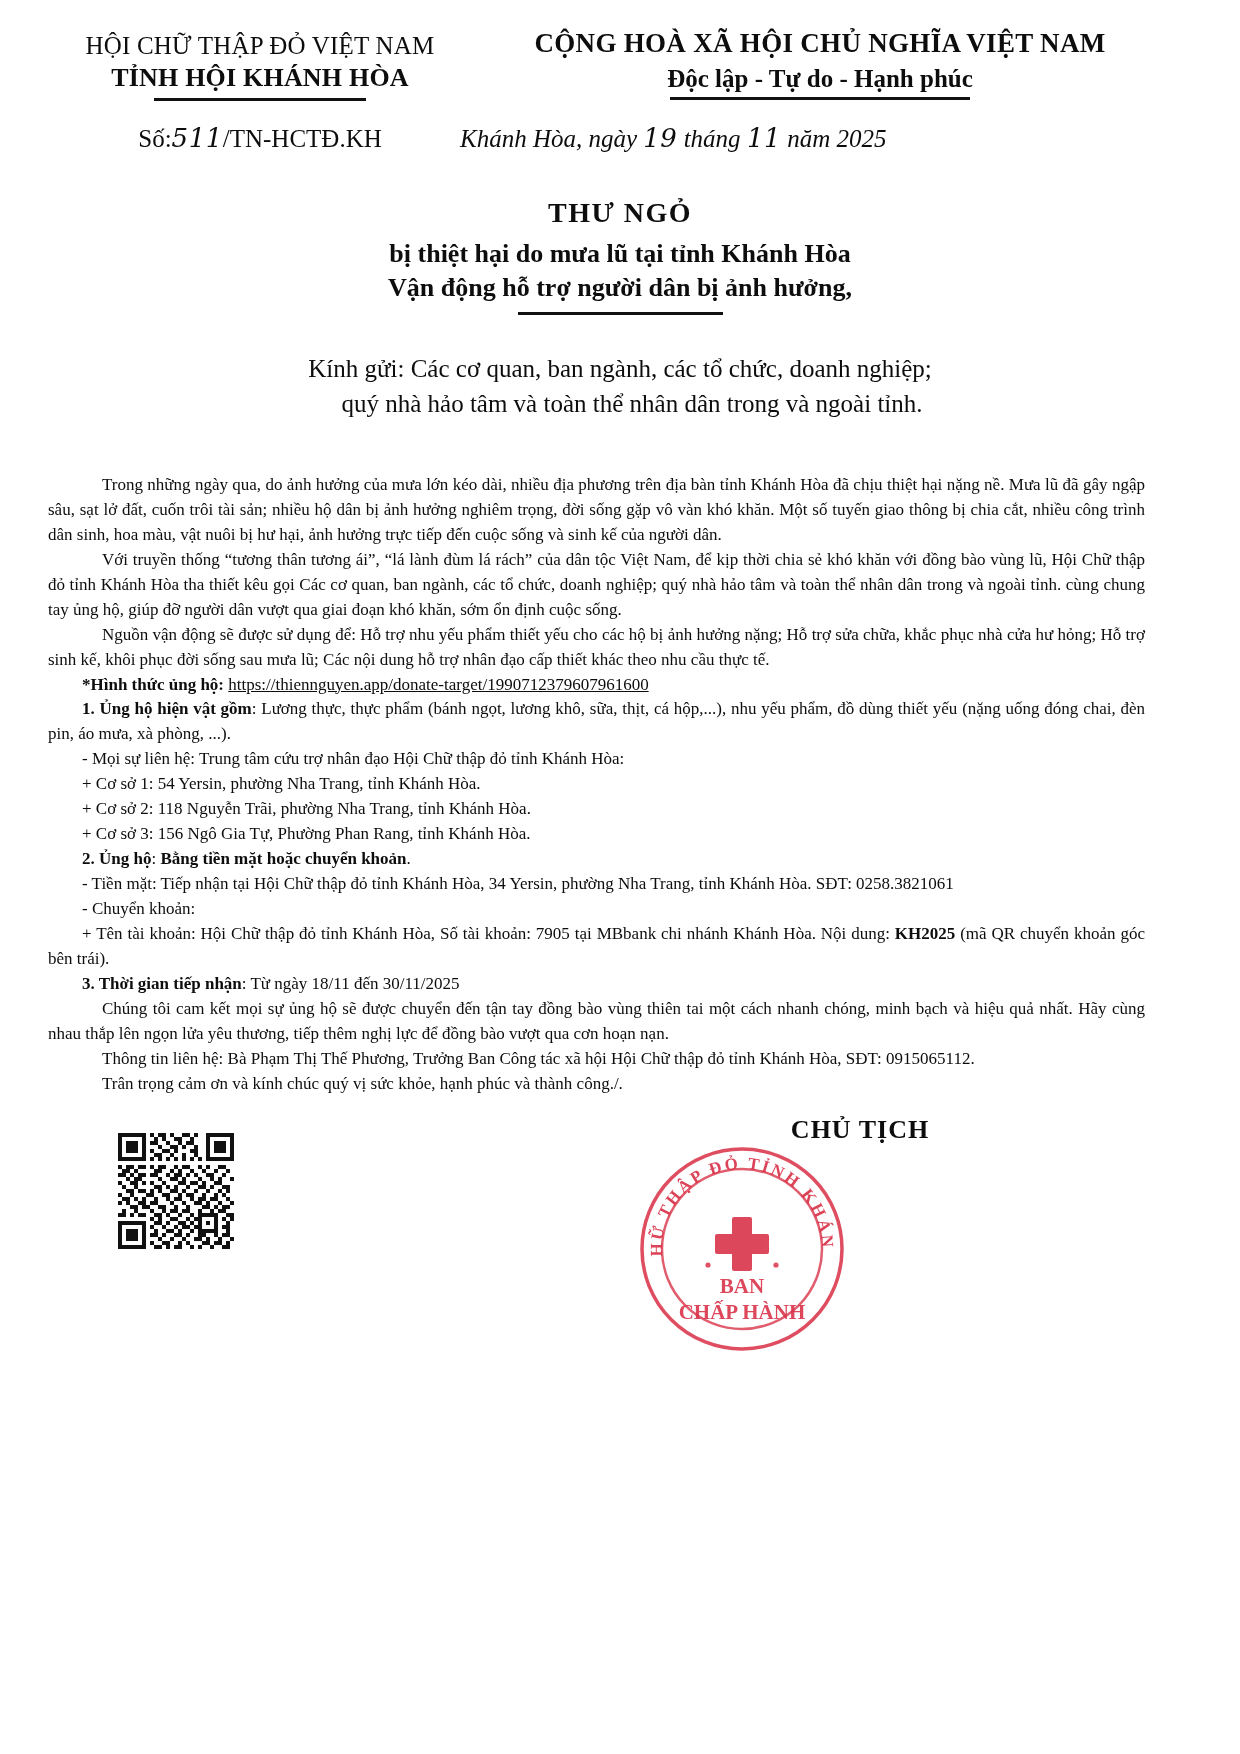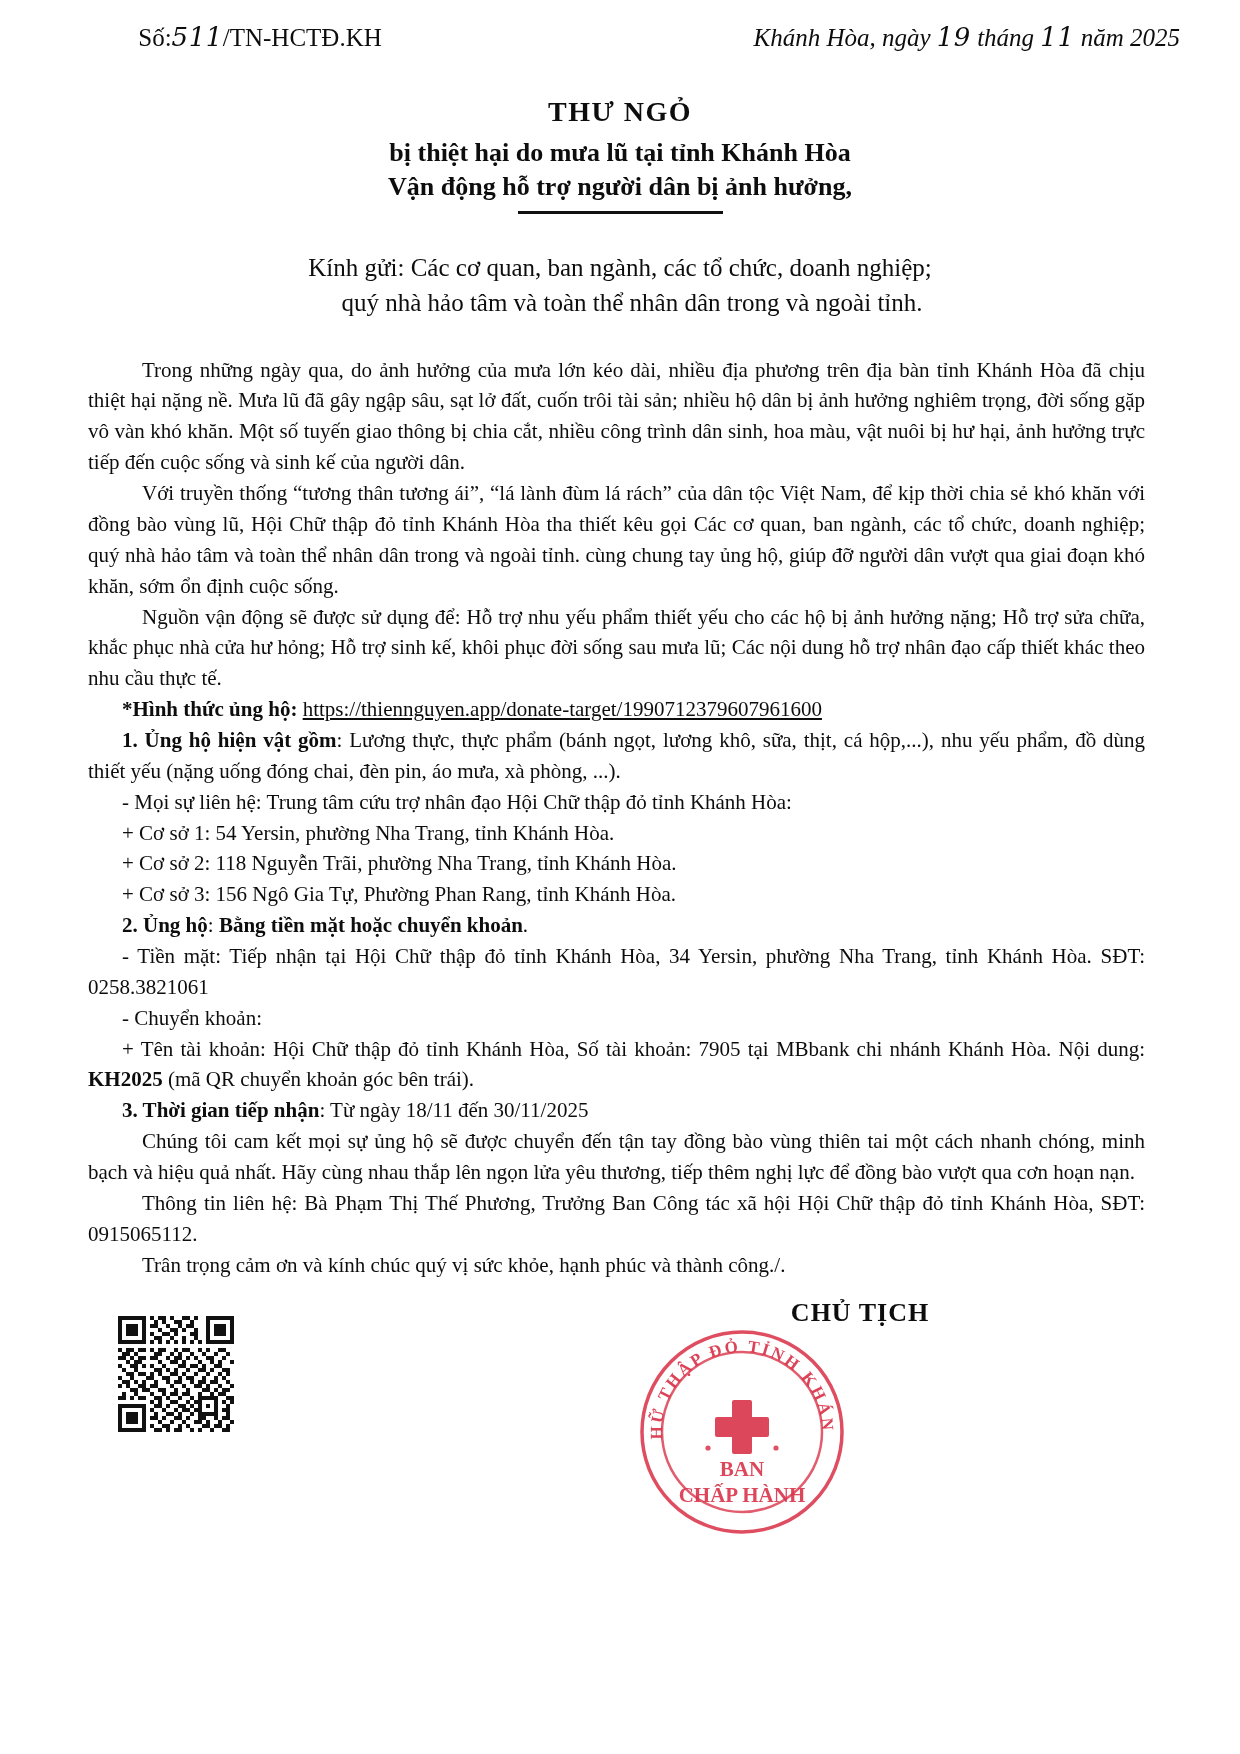--- a/index.html
+++ b/index.html
@@ -81,21 +81,21 @@
     padding: 22px 60px 0 60px;
   }
   .meta-left {
     width: 400px;
     text-align: center;
     font-size: 25px;
     white-space: nowrap;
   }
   .meta-right {
     flex: 1;
-    text-align: right;
+    text-align: left;
     font-size: 25px;
     font-style: italic;
     white-space: nowrap;
   }
   .hw {
     font-family: "DejaVu Serif", serif;
     font-style: italic;
     font-size: 26px;
     letter-spacing: .5px;
   }
@@ -127,23 +127,23 @@
   .recipients {
     margin-top: 36px;
     text-align: center;
     font-size: 25px;
     line-height: 1.42;
   }
   .recipients .r2 { padding-left: 24px; }
 
   
   .body-text {
-    padding: 0 95px 0 88px;
-    margin-top: 34px;
-    font-size: 21px;
+    padding: 0 95px 0 48px;
+    margin-top: 51px;
+    font-size: 17px;
     line-height: 1.47;
     text-align: justify;
   }
   .body-text p { margin: 0; }
   .indent { text-indent: 54px; }
   .indent-sm { text-indent: 34px; }
   .b { font-weight: bold; }
   .link {
     font-weight: normal;
     text-decoration: underline;
@@ -190,20 +190,32 @@
     height: 212px;
     z-index: 2;
     pointer-events: none;
   }
 </style>
 </head>
 <body>
 
 <div class="page">
 
+  <div class="header">
+    <div class="hdr-left">
+      <div class="org-line1">HỘI CHỮ THẬP ĐỎ VIỆT NAM</div>
+      <div class="org-line2">TỈNH HỘI KHÁNH HÒA</div>
+      <div class="rule-short"></div>
+    </div>
+    <div class="hdr-right">
+      <div class="nation-line1">CỘNG HOÀ XÃ HỘI CHỦ NGHĨA VIỆT NAM</div>
+      <div class="nation-line2">Độc lập - Tự do - Hạnh phúc</div>
+      <div class="rule-nation"></div>
+    </div>
+  </div>
 
   <div class="meta-row">
     <div class="meta-left">
       <span>Số:</span><span class="hw">511</span><span>/TN-HCTĐ.KH</span>
     </div>
     <div class="meta-right">
       <span>Khánh Hòa, ngày</span>
       <span class="hw">19</span>
       <span>tháng</span>
       <span class="hw">11</span>

